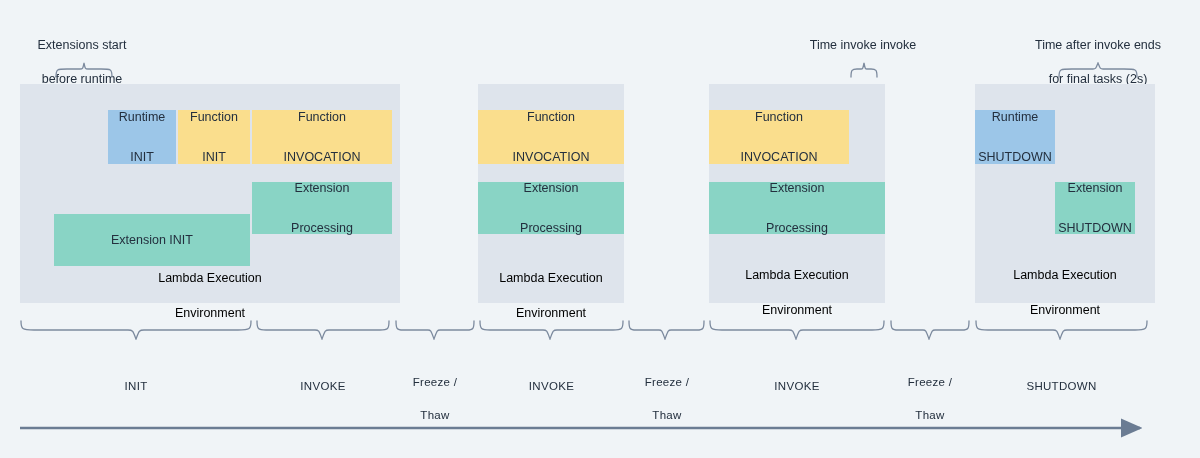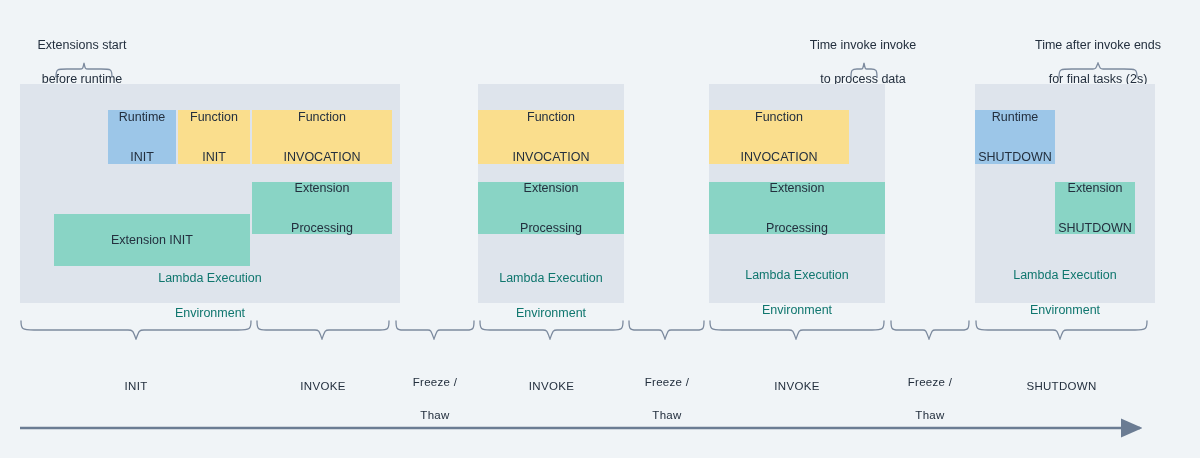--- a/index.html
+++ b/index.html
@@ -27,21 +27,21 @@
   .env {
     position: absolute;
     background: #dee4ec;
   }
   .env-label {
     position: absolute;
     left: 0; right: 0;
     text-align: center;
     font-size: 12.5px;
     line-height: 17.5px;
-    color: #0f766e;
+    color: #000000;
     white-space: pre-line;
   }
 
   
   .box {
     position: absolute;
     display: flex;
     flex-direction: column;
     align-items: center;
     justify-content: center;
@@ -95,21 +95,20 @@
     <div>before runtime</div>
   </div>
   <div class="brace-top" style="left:55px; top:62px;">
     <svg width="58" height="16" viewBox="0 0 58 16">
       <path d="M1,15 C1,7 2,7 12,7 L25,7 C28,7 28,6 29,1 C30,6 30,7 33,7 L46,7 C56,7 57,7 57,15" fill="none" stroke="#7c8a9e" stroke-width="1.3" stroke-linecap="round"></path>
     </svg>
   </div>
 
   <div class="annot" style="left:793px; top:20px; width:140px;">
     <div>Time invoke invoke</div>
-    <div>to process data</div>
   </div>
   <div class="brace-top" style="left:850px; top:62px;">
     <svg width="28" height="16" viewBox="0 0 28 16">
       <path d="M1,15 C1,8 2,7 7,7 L11,7 C13,7 13,6 14,1 C15,6 15,7 17,7 L21,7 C26,7 27,8 27,15" fill="none" stroke="#7c8a9e" stroke-width="1.3" stroke-linecap="round"></path>
     </svg>
   </div>
 
   <div class="annot" style="left:1008px; top:20px; width:180px;">
     <div>Time after invoke ends</div>
     <div>for final tasks (2s)</div>

